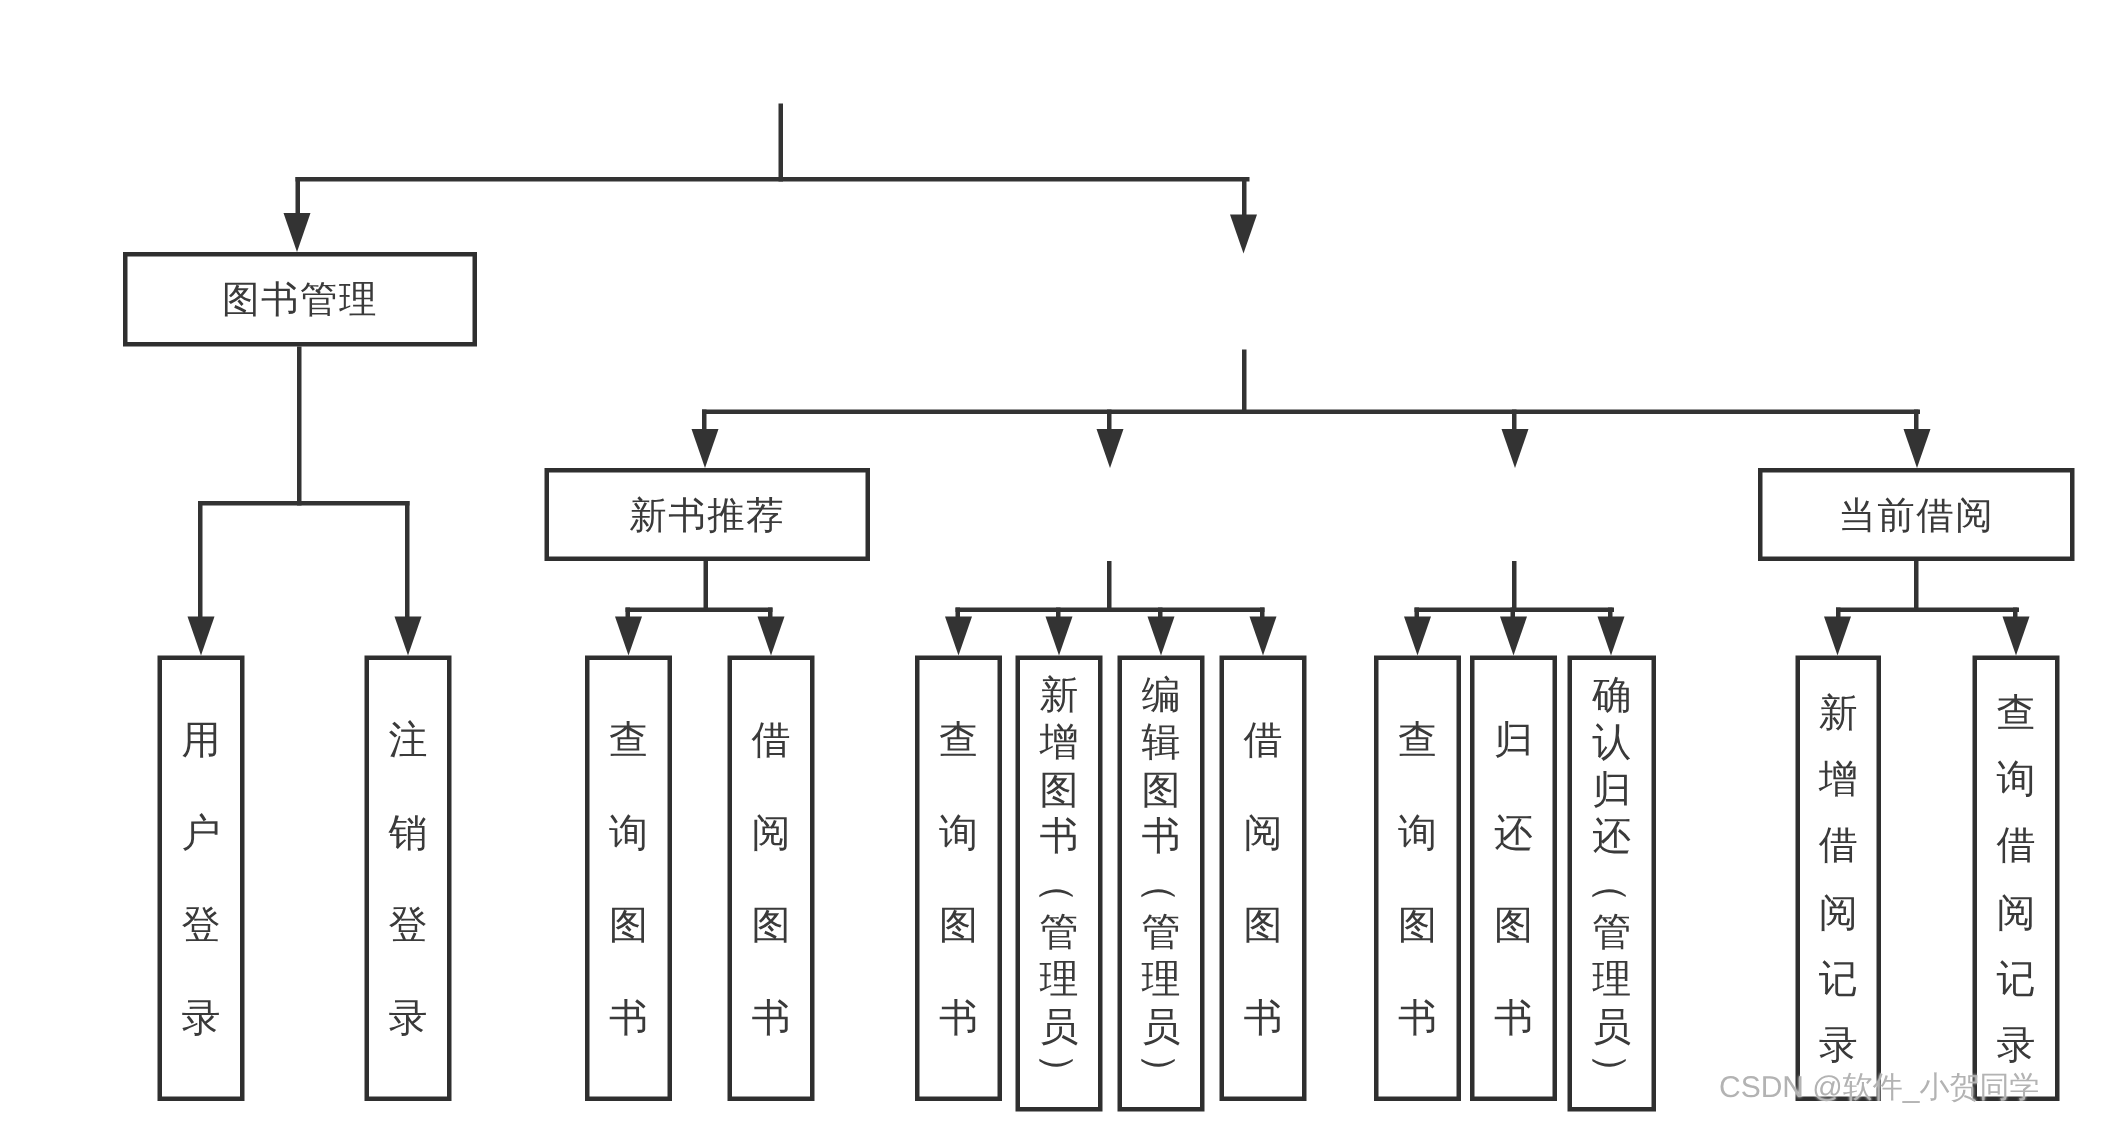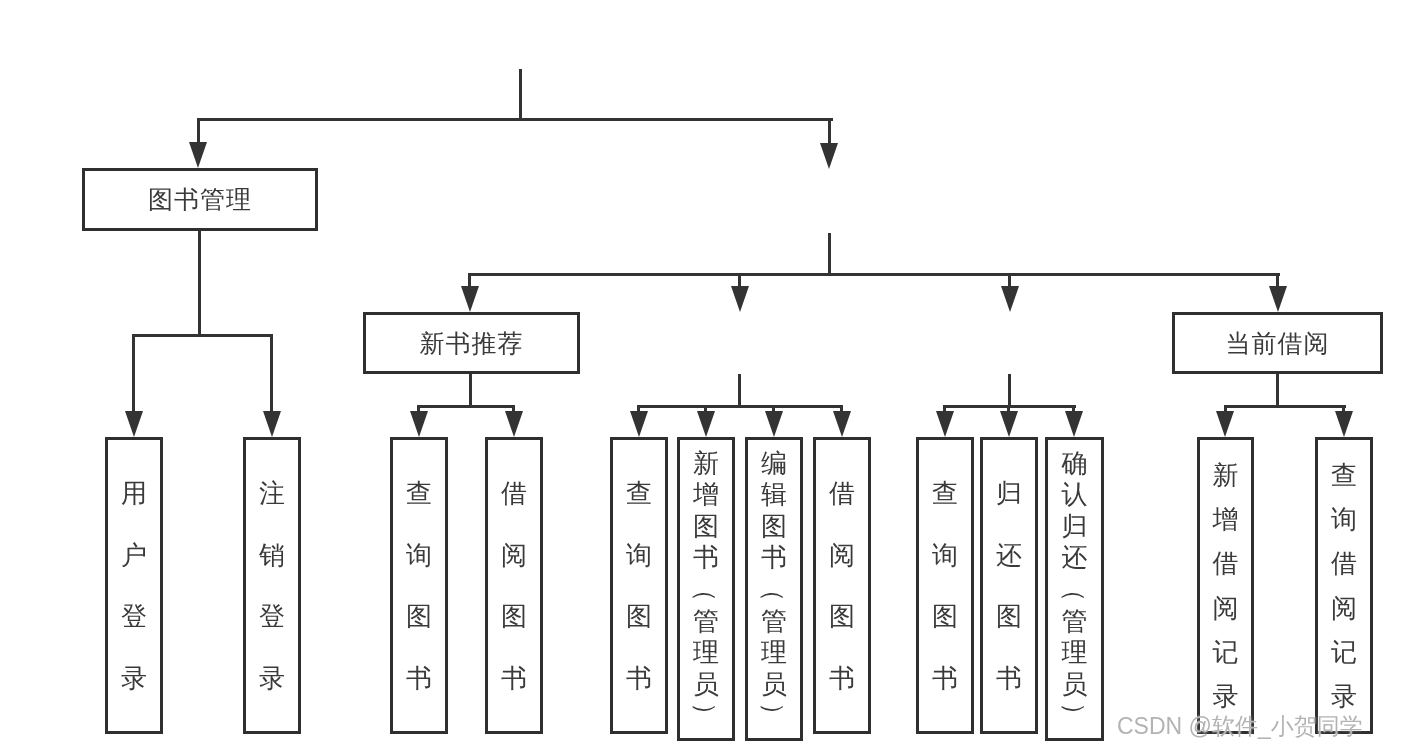--- a/index.html
+++ b/index.html
@@ -35,23 +35,23 @@
   .hline, .vline { position: absolute; background: var(--line, #333333); }
   .arrow {
     position: absolute;
     width: 0; height: 0;
     border-left: 9px solid transparent;
     border-right: 9px solid transparent;
     border-top: 26px solid var(--line, #333333);
   }
   .watermark {
     position: absolute;
-    left: 1117px;
+    left: 1146px;
     top: 711px;
-    font-size: 23px;
+    font-size: 20px;
     white-space: nowrap;
     color: var(--watermark-text-color, #b3b3b3);
     z-index: 5;
     text-shadow: 0 0 2px #ffffff;
   }
 </style>
 </head>
 <body>
 
 <div class="canvas" style="--background: #ffffff; --line: #333333; --box-border: #2f2f2f; --box-fill: #ffffff; --text: #3a3a3a; --watermark-text-color: #b3b3b3;">

